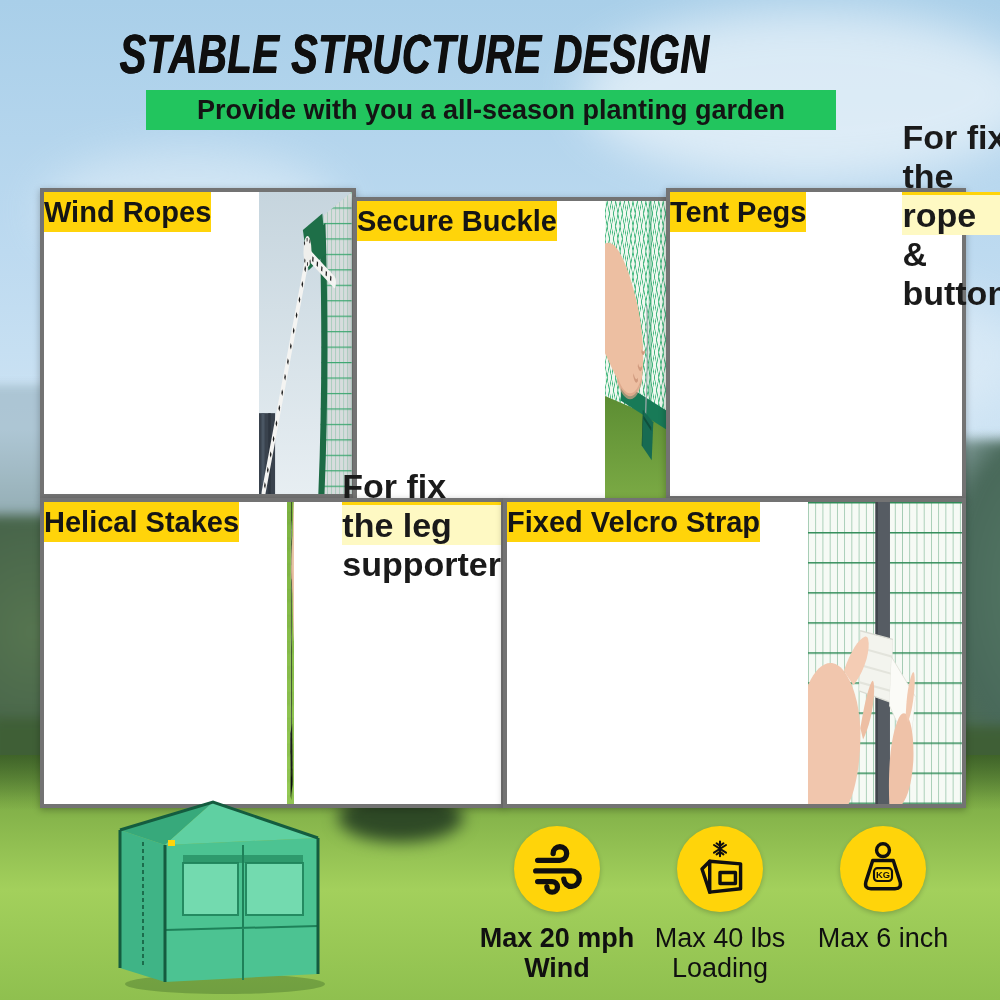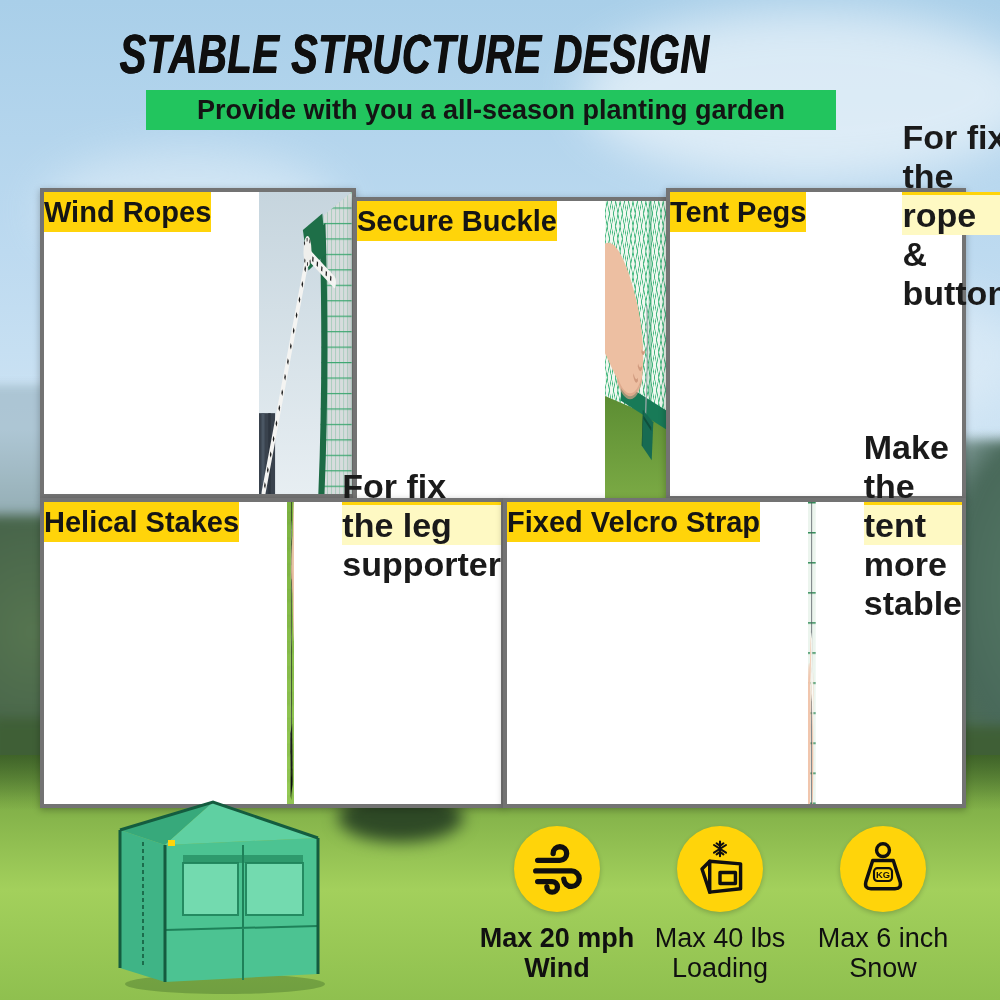--- a/index.html
+++ b/index.html
@@ -213,21 +213,20 @@
         <polygon points="152,90 246,96 242,140 148,132" fill="#f3f4ee" stroke="#dadbd3" stroke-width="1"></polygon>
         <path d="M154 102 L244 108 M152 114 L242 120 M150 126 L240 132" stroke="#e3e4dc" stroke-width="1.5" fill="none"></path>
         <polygon points="242,108 312,136 296,174 236,142" fill="#fbfbf7" stroke="#e0e1d9" stroke-width="1"></polygon>
         <path d="M0 128 C30 112 70 108 104 118 C130 126 148 140 152 158 C154 180 140 200 118 211 L0 211 Z" fill="#f1c6ad"></path>
         <path d="M104 118 C124 104 146 96 166 94 Q178 93 176 102 C172 112 152 122 132 128 Z" fill="#f4ccb4"></path>
         <path d="M152 158 C162 144 172 132 184 126 Q192 122 192 132 C190 146 176 158 160 166 Z" fill="#edbfa4"></path>
         <path d="M236 211 C232 186 240 166 258 154 Q270 146 284 148 C300 152 308 164 306 180 C302 196 290 206 274 211 Z" fill="#efc2a8"></path>
         <path d="M284 148 C286 136 292 126 302 120 Q310 116 310 126 C308 138 300 148 290 154 Z" fill="#f2c9b0"></path>
       </svg>
     </div>
-    <div class="p-cap">Make the tent more stable</div>
   </div>
 
   <div class="greenhouse">
     <svg viewBox="0 0 235 195" preserveAspectRatio="none">
       <ellipse cx="112" cy="184" rx="100" ry="10" fill="rgba(20,60,20,.25)"></ellipse>
       <polygon points="7,30 100,2 52,45" fill="#37a97b"></polygon>
       <polygon points="100,2 205,38 52,45" fill="#5fd0a2"></polygon>
       <polygon points="7,30 52,45 52,182 7,168" fill="#3fb486"></polygon>
       <polygon points="52,45 205,38 205,174 52,182" fill="#4cc392"></polygon>
       <rect x="70" y="55" width="120" height="8" fill="#2e9a6d"></rect>
@@ -282,17 +281,16 @@
         <g stroke="#0f0f0f" fill="none" stroke-linejoin="round">
           <circle cx="35" cy="13" r="7.5" stroke-width="4"></circle>
           <path d="M23 25 H47 L55 50 Q57 58 49 58 H21 Q13 58 15 50 Z" stroke-width="4"></path>
           <rect x="24.5" y="34" width="21" height="15" rx="4" stroke-width="2.5"></rect>
         </g>
         <text x="35" y="45.5" text-anchor="middle" font-family="Liberation Sans, sans-serif" font-size="11" font-weight="bold" fill="#0f0f0f">KG</text>
       </svg>
     </div>
     <div class="spec-text">
       <div>Max 6 inch</div>
-      <div>Snow</div>
     </div>
   </div>
 
 </div>
 
 </body></html>

